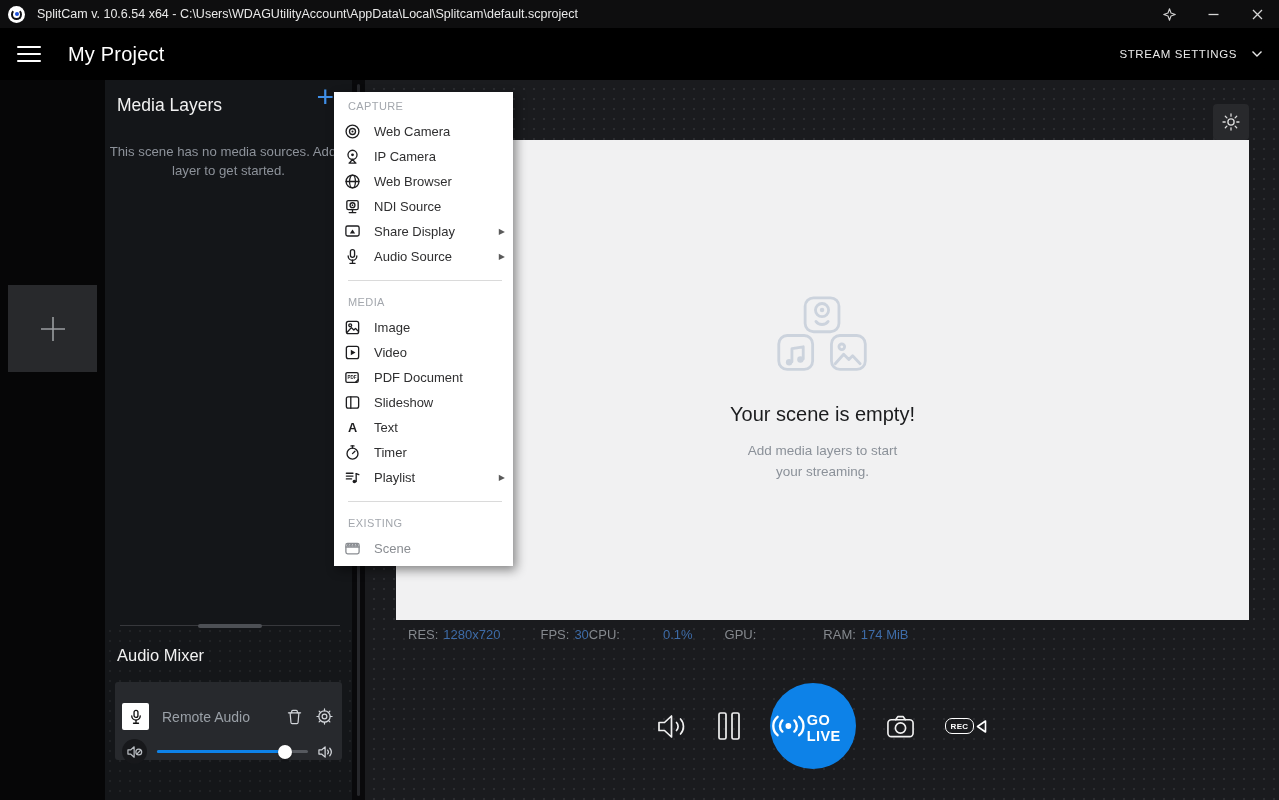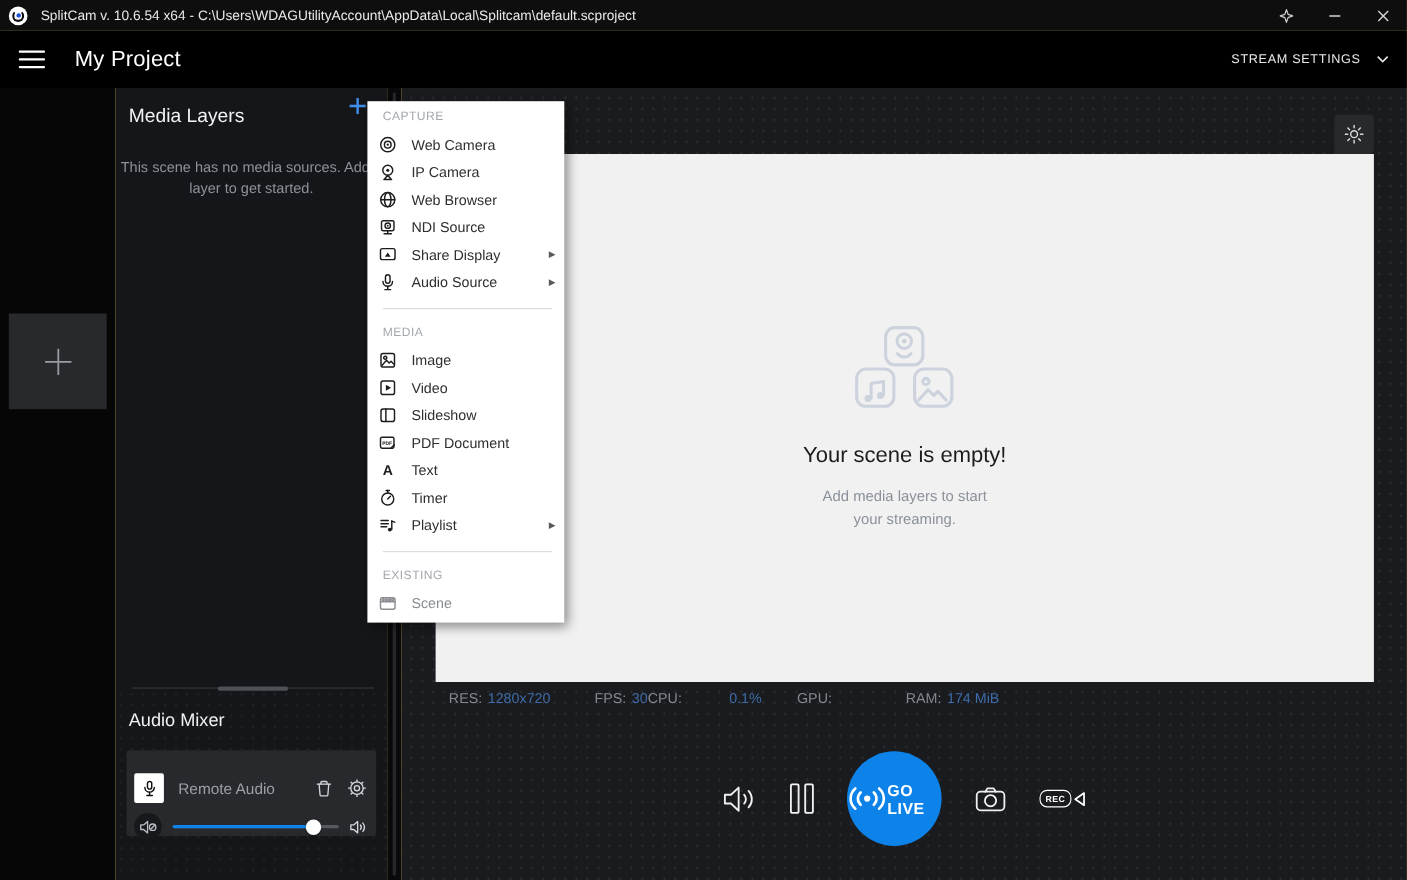--- a/index.html
+++ b/index.html
@@ -1,18 +1,18 @@
 <!DOCTYPE html>
 <html style="--accent: #0d82e8; --status-blue: #3e6ca8;"><head>
 <meta charset="utf-8">
 <style>
   * { margin:0; padding:0; box-sizing:border-box; }
   html,body { width:1279px; height:800px; overflow:hidden; background:#000;
     font-family:"Liberation Sans", sans-serif; }
-  .app { position:relative; width:1279px; height:800px; background:#fde047; }
+  .app { position:relative; width:1279px; height:800px; background:#a16207;border-radius:30px; }
 
   
   .titlebar { position:absolute; left:0; top:0; width:1279px; height:28px;
     background:#0e0e0f; display:flex; align-items:center; }
   .logo { width:17px; height:17px; margin-left:8px; border-radius:50%; background:#fff;
     position:relative; }
   .logo .ring { position:absolute; left:3px; top:3px; width:11px; height:11px; border-radius:50%;
     border:2px solid #101014; border-top-color:transparent; }
   .logo .dot { position:absolute; left:6.5px; top:6.5px; width:4px; height:4px; border-radius:50%;
     background:#1b4fd8; }
@@ -440,35 +440,35 @@
         <svg width="17" height="17" viewBox="0 0 18 18">
             <rect x="2.5" y="2.5" width="13" height="13" rx="2"></rect>
             <path d="M7.2 6 L12.2 9 L7.2 12 Z" fill="#1d1d1f" stroke="none"></path>
           </svg>
       </span>
       <span class="mi-label">Video</span>
     </div>
     <div class="menu-item">
       <span class="mi-icon">
         <svg width="17" height="17" viewBox="0 0 18 18">
-            <rect x="2.5" y="3" width="13" height="12" rx="2"></rect>
-            <line x1="7.2" y1="3" x2="7.2" y2="15"></line>
-          </svg>
-      </span>
-      <span class="mi-label">Slideshow</span>
-    </div>
-    <div class="menu-item">
-      <span class="mi-icon">
-        <svg width="17" height="17" viewBox="0 0 18 18">
             <rect x="2" y="3.8" width="13" height="10.4" rx="1.5"></rect>
             <path d="M12 14.2 l3.2 -3.2"></path>
             <text x="8.4" y="10.8" font-size="4.8" font-weight="bold" text-anchor="middle" fill="#1d1d1f" stroke="none">PDF</text>
           </svg>
       </span>
       <span class="mi-label">PDF Document</span>
+    </div>
+    <div class="menu-item">
+      <span class="mi-icon">
+        <svg width="17" height="17" viewBox="0 0 18 18">
+            <rect x="2.5" y="3" width="13" height="12" rx="2"></rect>
+            <line x1="7.2" y1="3" x2="7.2" y2="15"></line>
+          </svg>
+      </span>
+      <span class="mi-label">Slideshow</span>
     </div>
     <div class="menu-item">
       <span class="mi-icon">
         <svg width="17" height="17" viewBox="0 0 18 18">
             <text x="9" y="13.6" font-size="13.5" font-weight="bold" text-anchor="middle" fill="#1d1d1f" stroke="none">A</text>
           </svg>
       </span>
       <span class="mi-label">Text</span>
     </div>
     <div class="menu-item">

